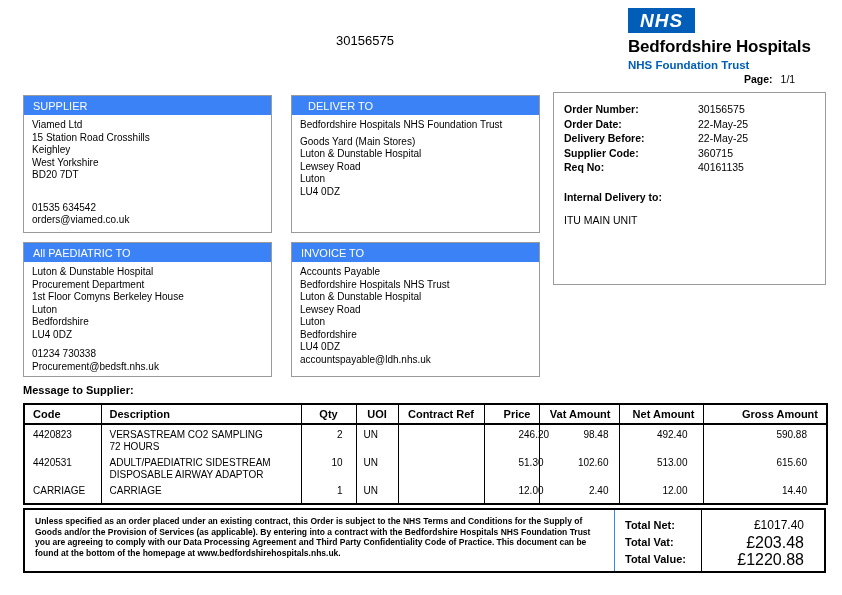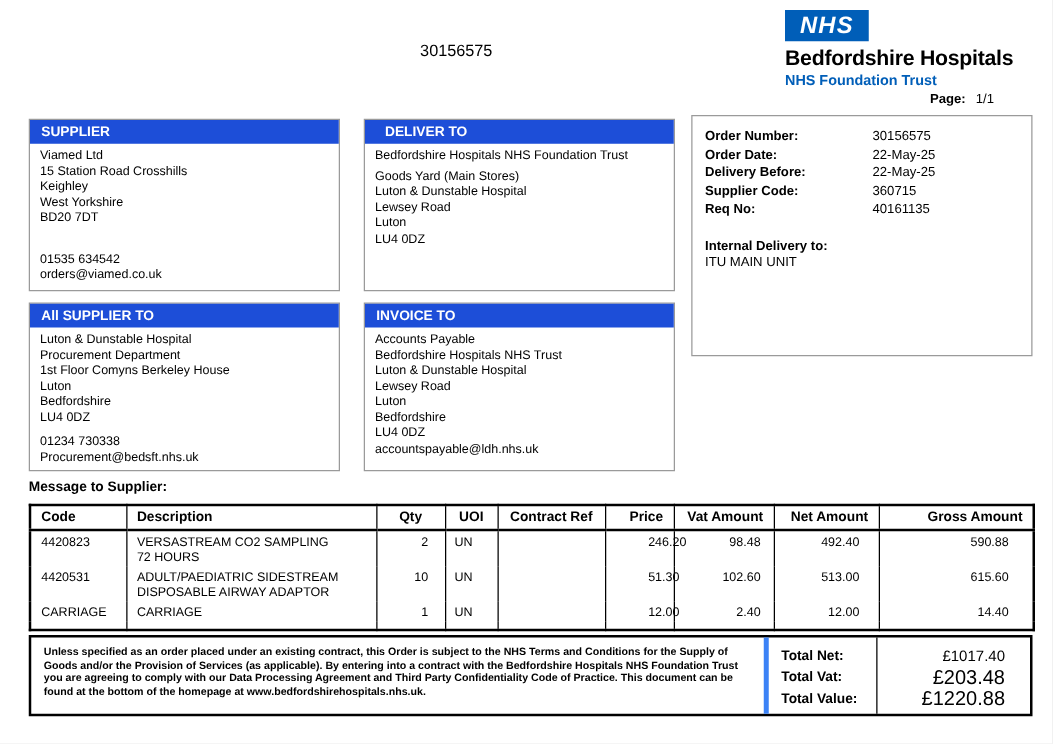--- a/index.html
+++ b/index.html
@@ -22,21 +22,21 @@
   }
   .nhs-org { font-size:17px; font-weight:bold; margin-top:4px; letter-spacing:-0.2px; }
   .nhs-sub { font-size:11.5px; font-weight:bold; color:#005EB8; margin-top:2px; }
 
   .page-num { position:absolute; left:744px; top:73px; font-size:10.5px;text-align:right; }
   .page-num b { margin-right:8px; }
 
   
   .addr-box { position:absolute; border:1px solid #9a9a9a; background:#fff; }
   .addr-head {
-    background:#1d4ed8; color:#fff; font-weight:bold; font-size:11px;
+    background:#3b82f6; color:#fff; font-weight:normal; font-size:11px;
     padding:4px 0 3px 9px; line-height:12px;
   }
   .addr-head.indent { padding-left:16px; }
   .addr-body { padding:4px 8px; font-size:10px; line-height:12.5px; }
   .gap-lg { height:20px; }
   .gap-sm { height:7px; }
   .gap-xs { height:4px; }
 
   .box-supplier  { left:23px;  top:95px;  width:249px; height:138px; }
   .box-deliver   { left:291px; top:95px;  width:249px; height:138px; }
@@ -44,21 +44,21 @@
   .box-invoice   { left:291px; top:242px; width:249px; height:135px; }
 
   
   .details-box {
     position:absolute; left:553px; top:92px; width:273px; height:193px;
     border:1px solid #9a9a9a; padding:9px 0 0 10px; font-size:10.5px;
   }
   .detail-row { display:flex; line-height:14.5px; }
   .detail-label { width:134px; font-weight:bold; }
   .internal-label { font-weight:bold; margin-top:16px; }
-  .internal-value { margin-top:1px; }
+  .internal-value { margin-top:11px; }
 
   
   .msg-label { position:absolute; left:23px; top:384px; font-size:11px; font-weight:bold; }
 
   
   table.items {
     position:absolute; left:23px; top:403px; width:803px; height:102px;
     border-collapse:collapse; table-layout:fixed; border:2px solid #000;
   }
   table.items th {
@@ -82,21 +82,21 @@
   .td-gross { text-align:right; padding-right:19px; }
   tr.row-1 td, tr.row-2 td { height:27px; }
   tr.row-3 td { height:16px; }
 
   
   .footer-box {
     position:absolute; left:23px; top:508px; width:803px; height:65px;
     border:2px solid #000; display:grid; grid-template-columns:590px 87px 1fr;
   }
   .terms-cell {
-    border-right:4px solid #3b82f6; padding:6px 12px 0 10px;
+    border-right:1px solid #3b82f6; padding:6px 12px 0 10px;
     font-size:8.5px; font-weight:bold; line-height:10.5px;
   }
   .totals-labels { border-right:1px solid #000; padding:7px 0 0 10px; }
   .totals-labels div { font-size:11px; font-weight:bold; line-height:17px; }
   .totals-values { padding:7px 20px 0 0; text-align:right; }
   .totals-values div { line-height:17px; }
   .tv-0 { font-size:12px; }
   .tv-1, .tv-2 { font-size:16px; }
 </style>
 </head>
@@ -164,21 +164,21 @@
     </div>
     <div class="detail-row">
       <span class="detail-label">Req No:</span>
       <span class="detail-value">40161135</span>
     </div>
     <div class="internal-label">Internal Delivery to:</div>
     <div class="internal-value">ITU MAIN UNIT</div>
   </div>
 
   <div class="addr-box box-enquiries">
-    <div class="addr-head">All SUPPLIER TO</div>
+    <div class="addr-head">All PAEDIATRIC TO</div>
     <div class="addr-body">
       <div>Luton &amp; Dunstable Hospital</div>
       <div>Procurement Department</div>
       <div>1st Floor Comyns Berkeley House</div>
       <div>Luton</div>
       <div>Bedfordshire</div>
       <div>LU4 0DZ</div>
       <div class="gap-sm"></div>
       <div>01234 730338</div>
       <div>Procurement@bedsft.nhs.uk</div>

